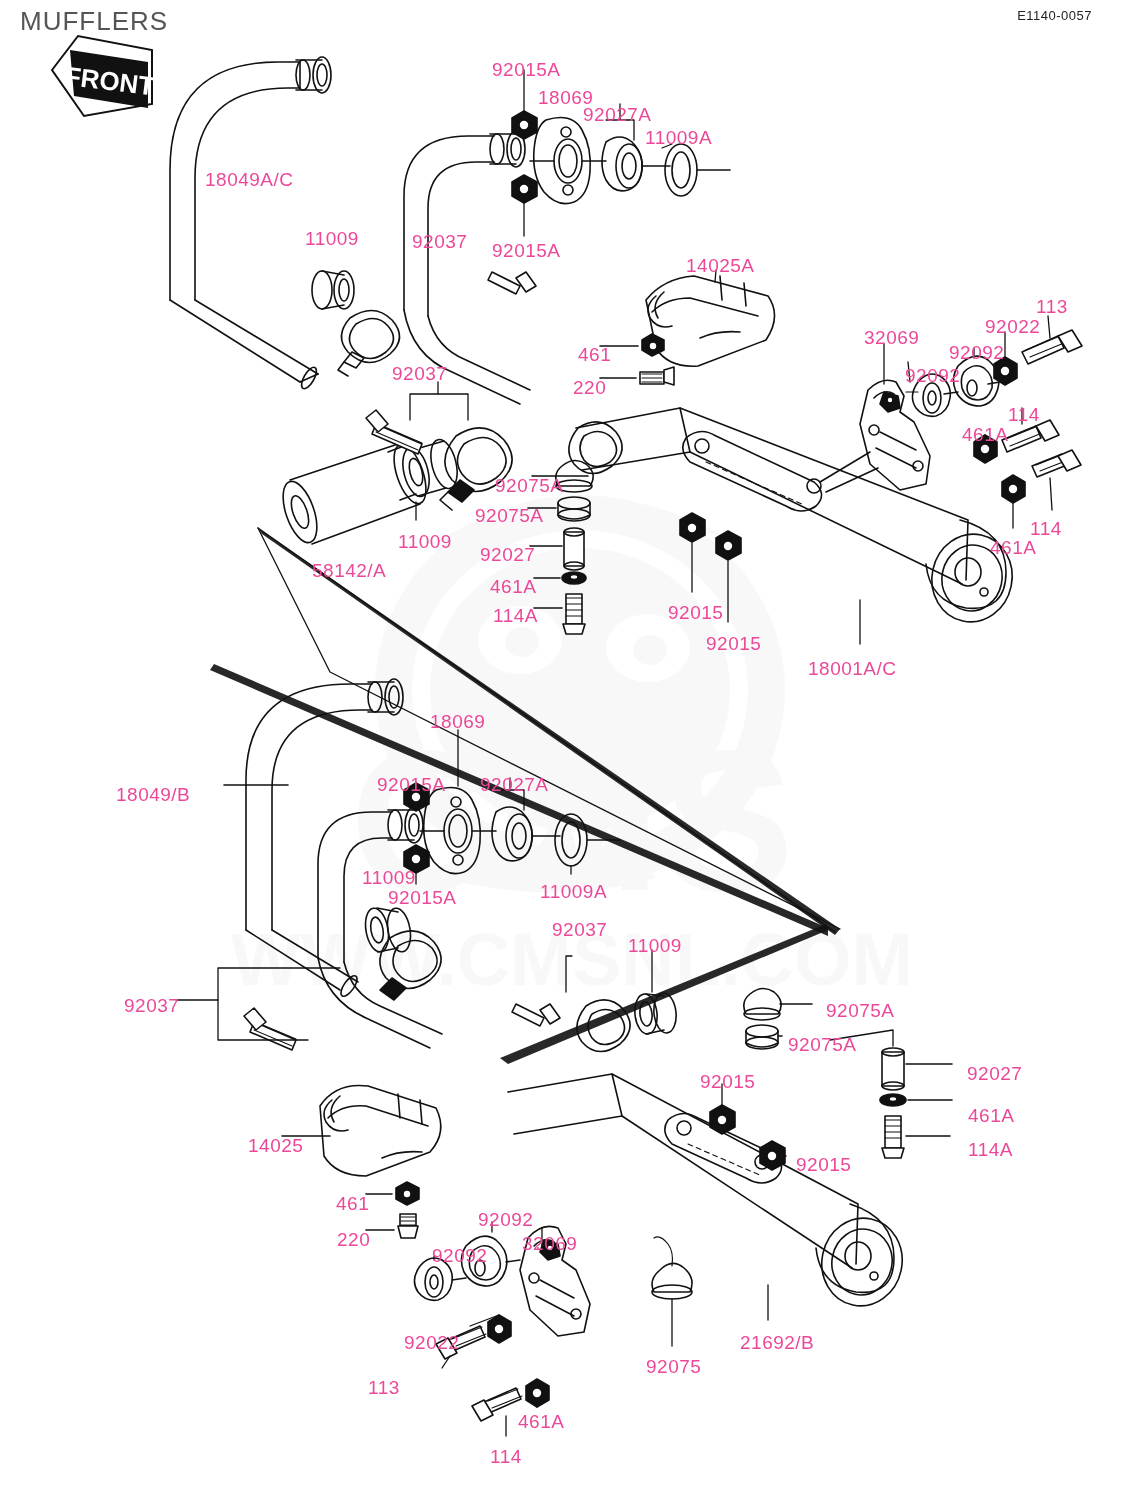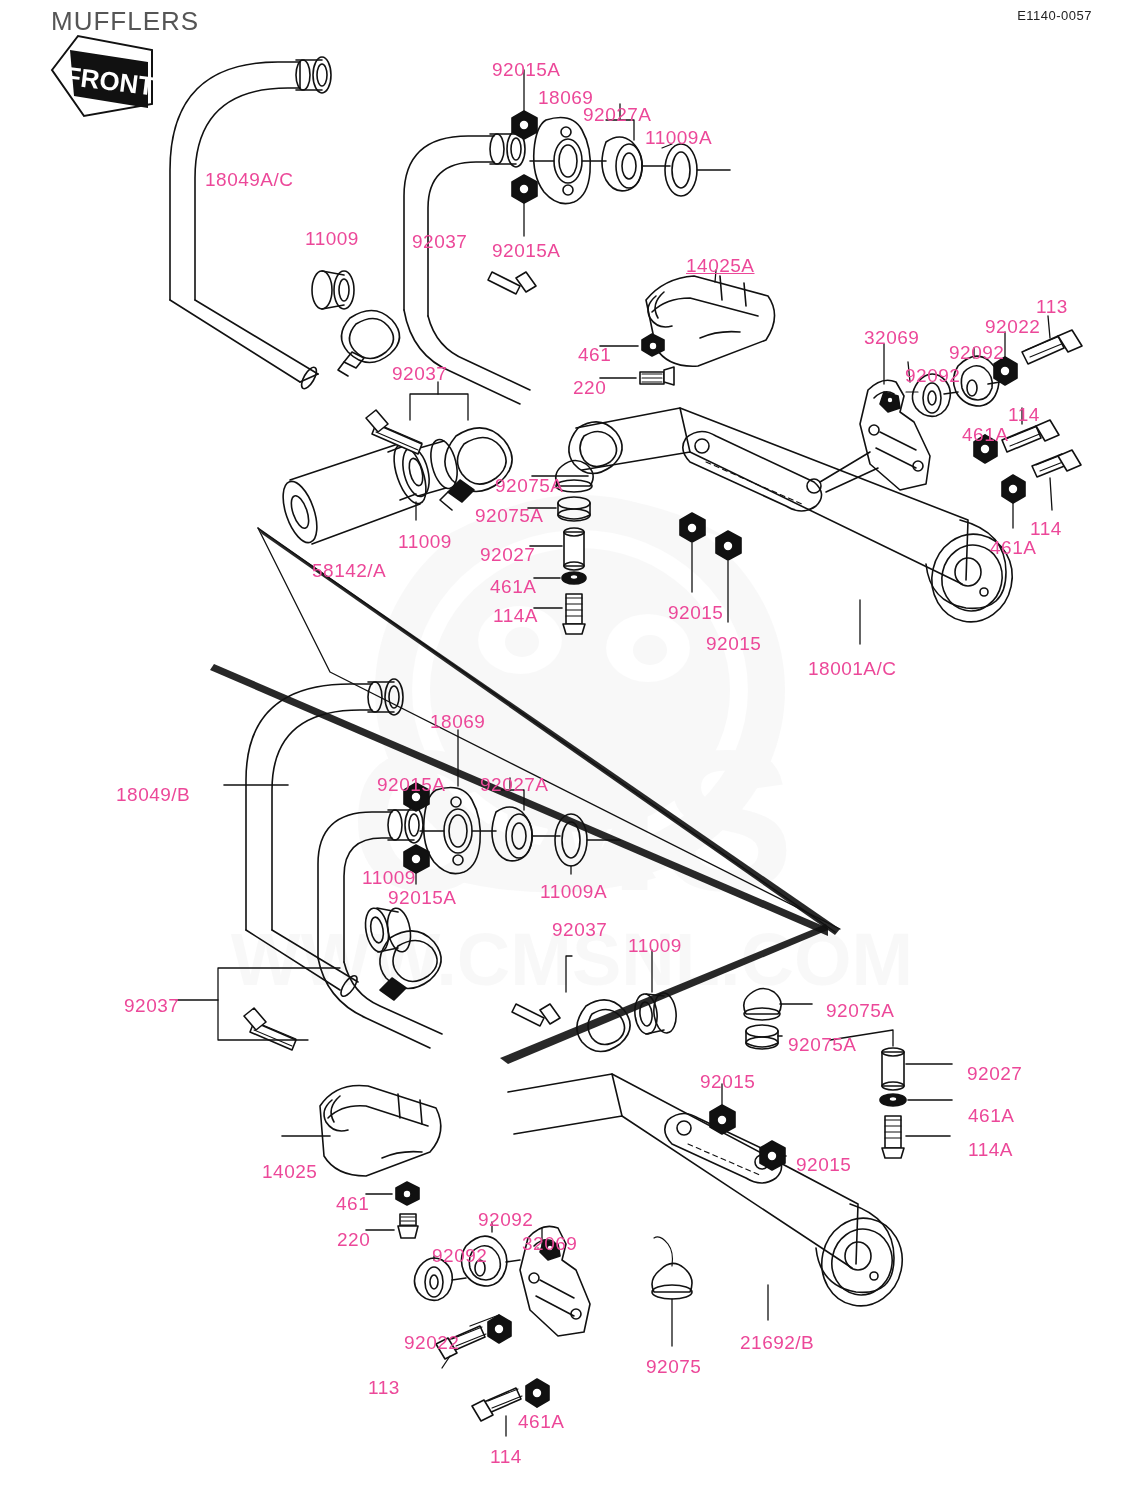--- a/index.html
+++ b/index.html
@@ -2,21 +2,21 @@
 <html><head>
 <meta charset="utf-8">
 <style>
   html,body{margin:0;padding:0;background:#fff;}
   body{width:1144px;height:1500px;font-family:"Liberation Sans",sans-serif;color:#111;}
   #page{position:relative;width:1144px;height:1500px;overflow:hidden;background:#fff;}
 
   
   .lbl{position:absolute;font-family:"Liberation Sans",sans-serif;font-size:19px;
        letter-spacing:0.5px;color:#ec4899;white-space:nowrap;line-height:1;}
-  #title{position:absolute;left:20px;top:6px;font-size:26px;letter-spacing:1px;color:#555;margin-left:31px;}
+  #title{position:absolute;left:20px;top:6px;font-size:26px;letter-spacing:1px;color:#555;}
   #code{position:absolute;right:52px;top:8px;font-size:13px;letter-spacing:0.5px;color:#222;}
   #footer{position:absolute;left:0;right:0;top:1448px;text-align:center;
           font-size:34px;font-family:"Liberation Sans",sans-serif;color:#CC0000;letter-spacing:0.5px;}
 
   
   #front-badge{position:absolute;left:48px;top:30px;width:110px;height:100px;}
 
   
   svg.layer{position:absolute;left:0;top:0;width:1144px;height:1500px;overflow:visible;}
   svg.layer *{vector-effect:non-scaling-stroke;}
@@ -568,21 +568,21 @@
 
   <div id="callouts">
       <div class="lbl" style="left: 205px; top: 170px;">18049A/C</div>
       <div class="lbl" style="left: 305px; top: 229px;">11009</div>
       <div class="lbl" style="left: 412px; top: 232px;">92037</div>
       <div class="lbl" style="left: 492px; top: 60px;">92015A</div>
       <div class="lbl" style="left: 538px; top: 88px;">18069</div>
       <div class="lbl" style="left: 583px; top: 105px;">92027A</div>
       <div class="lbl" style="left: 645px; top: 128px;">11009A</div>
       <div class="lbl" style="left: 492px; top: 241px;">92015A</div>
-      <div class="lbl" style="left: 686px; top: 256px; text-decoration: underline;">14025A</div>
+      <div class="lbl" style="left: 686px; top: 256px;">14025A</div>
       <div class="lbl" style="left: 578px; top: 345px;">461</div>
       <div class="lbl" style="left: 573px; top: 378px;">220</div>
       <div class="lbl" style="left: 864px; top: 328px;">32069</div>
       <div class="lbl" style="left: 905px; top: 366px;">92092</div>
       <div class="lbl" style="left: 949px; top: 343px;">92092</div>
       <div class="lbl" style="left: 985px; top: 317px;">92022</div>
       <div class="lbl" style="left: 1036px; top: 297px;">113</div>
       <div class="lbl" style="left: 1008px; top: 405px;">114</div>
       <div class="lbl" style="left: 962px; top: 425px;">461A</div>
       <div class="lbl" style="left: 1030px; top: 519px;">114</div>
@@ -608,21 +608,21 @@
       <div class="lbl" style="left: 552px; top: 920px;">92037</div>
       <div class="lbl" style="left: 628px; top: 936px;">11009</div>
       <div class="lbl" style="left: 124px; top: 996px;">92037</div>
       <div class="lbl" style="left: 826px; top: 1001px;">92075A</div>
       <div class="lbl" style="left: 788px; top: 1035px;">92075A</div>
       <div class="lbl" style="left: 967px; top: 1064px;">92027</div>
       <div class="lbl" style="left: 700px; top: 1072px;">92015</div>
       <div class="lbl" style="left: 968px; top: 1106px;">461A</div>
       <div class="lbl" style="left: 968px; top: 1140px;">114A</div>
       <div class="lbl" style="left: 796px; top: 1155px;">92015</div>
-      <div class="lbl" style="left: 248px; top: 1162px; margin-left: 14px;">14025</div>
+      <div class="lbl" style="left: 248px; top: 1136px;">14025</div>
       <div class="lbl" style="left: 336px; top: 1194px;">461</div>
       <div class="lbl" style="left: 337px; top: 1230px;">220</div>
       <div class="lbl" style="left: 478px; top: 1210px;">92092</div>
       <div class="lbl" style="left: 432px; top: 1246px;">92092</div>
       <div class="lbl" style="left: 522px; top: 1234px;">32069</div>
       <div class="lbl" style="left: 404px; top: 1333px;">92022</div>
       <div class="lbl" style="left: 368px; top: 1378px;">113</div>
       <div class="lbl" style="left: 518px; top: 1412px;">461A</div>
       <div class="lbl" style="left: 490px; top: 1447px;">114</div>
       <div class="lbl" style="left: 646px; top: 1357px;">92075</div>

